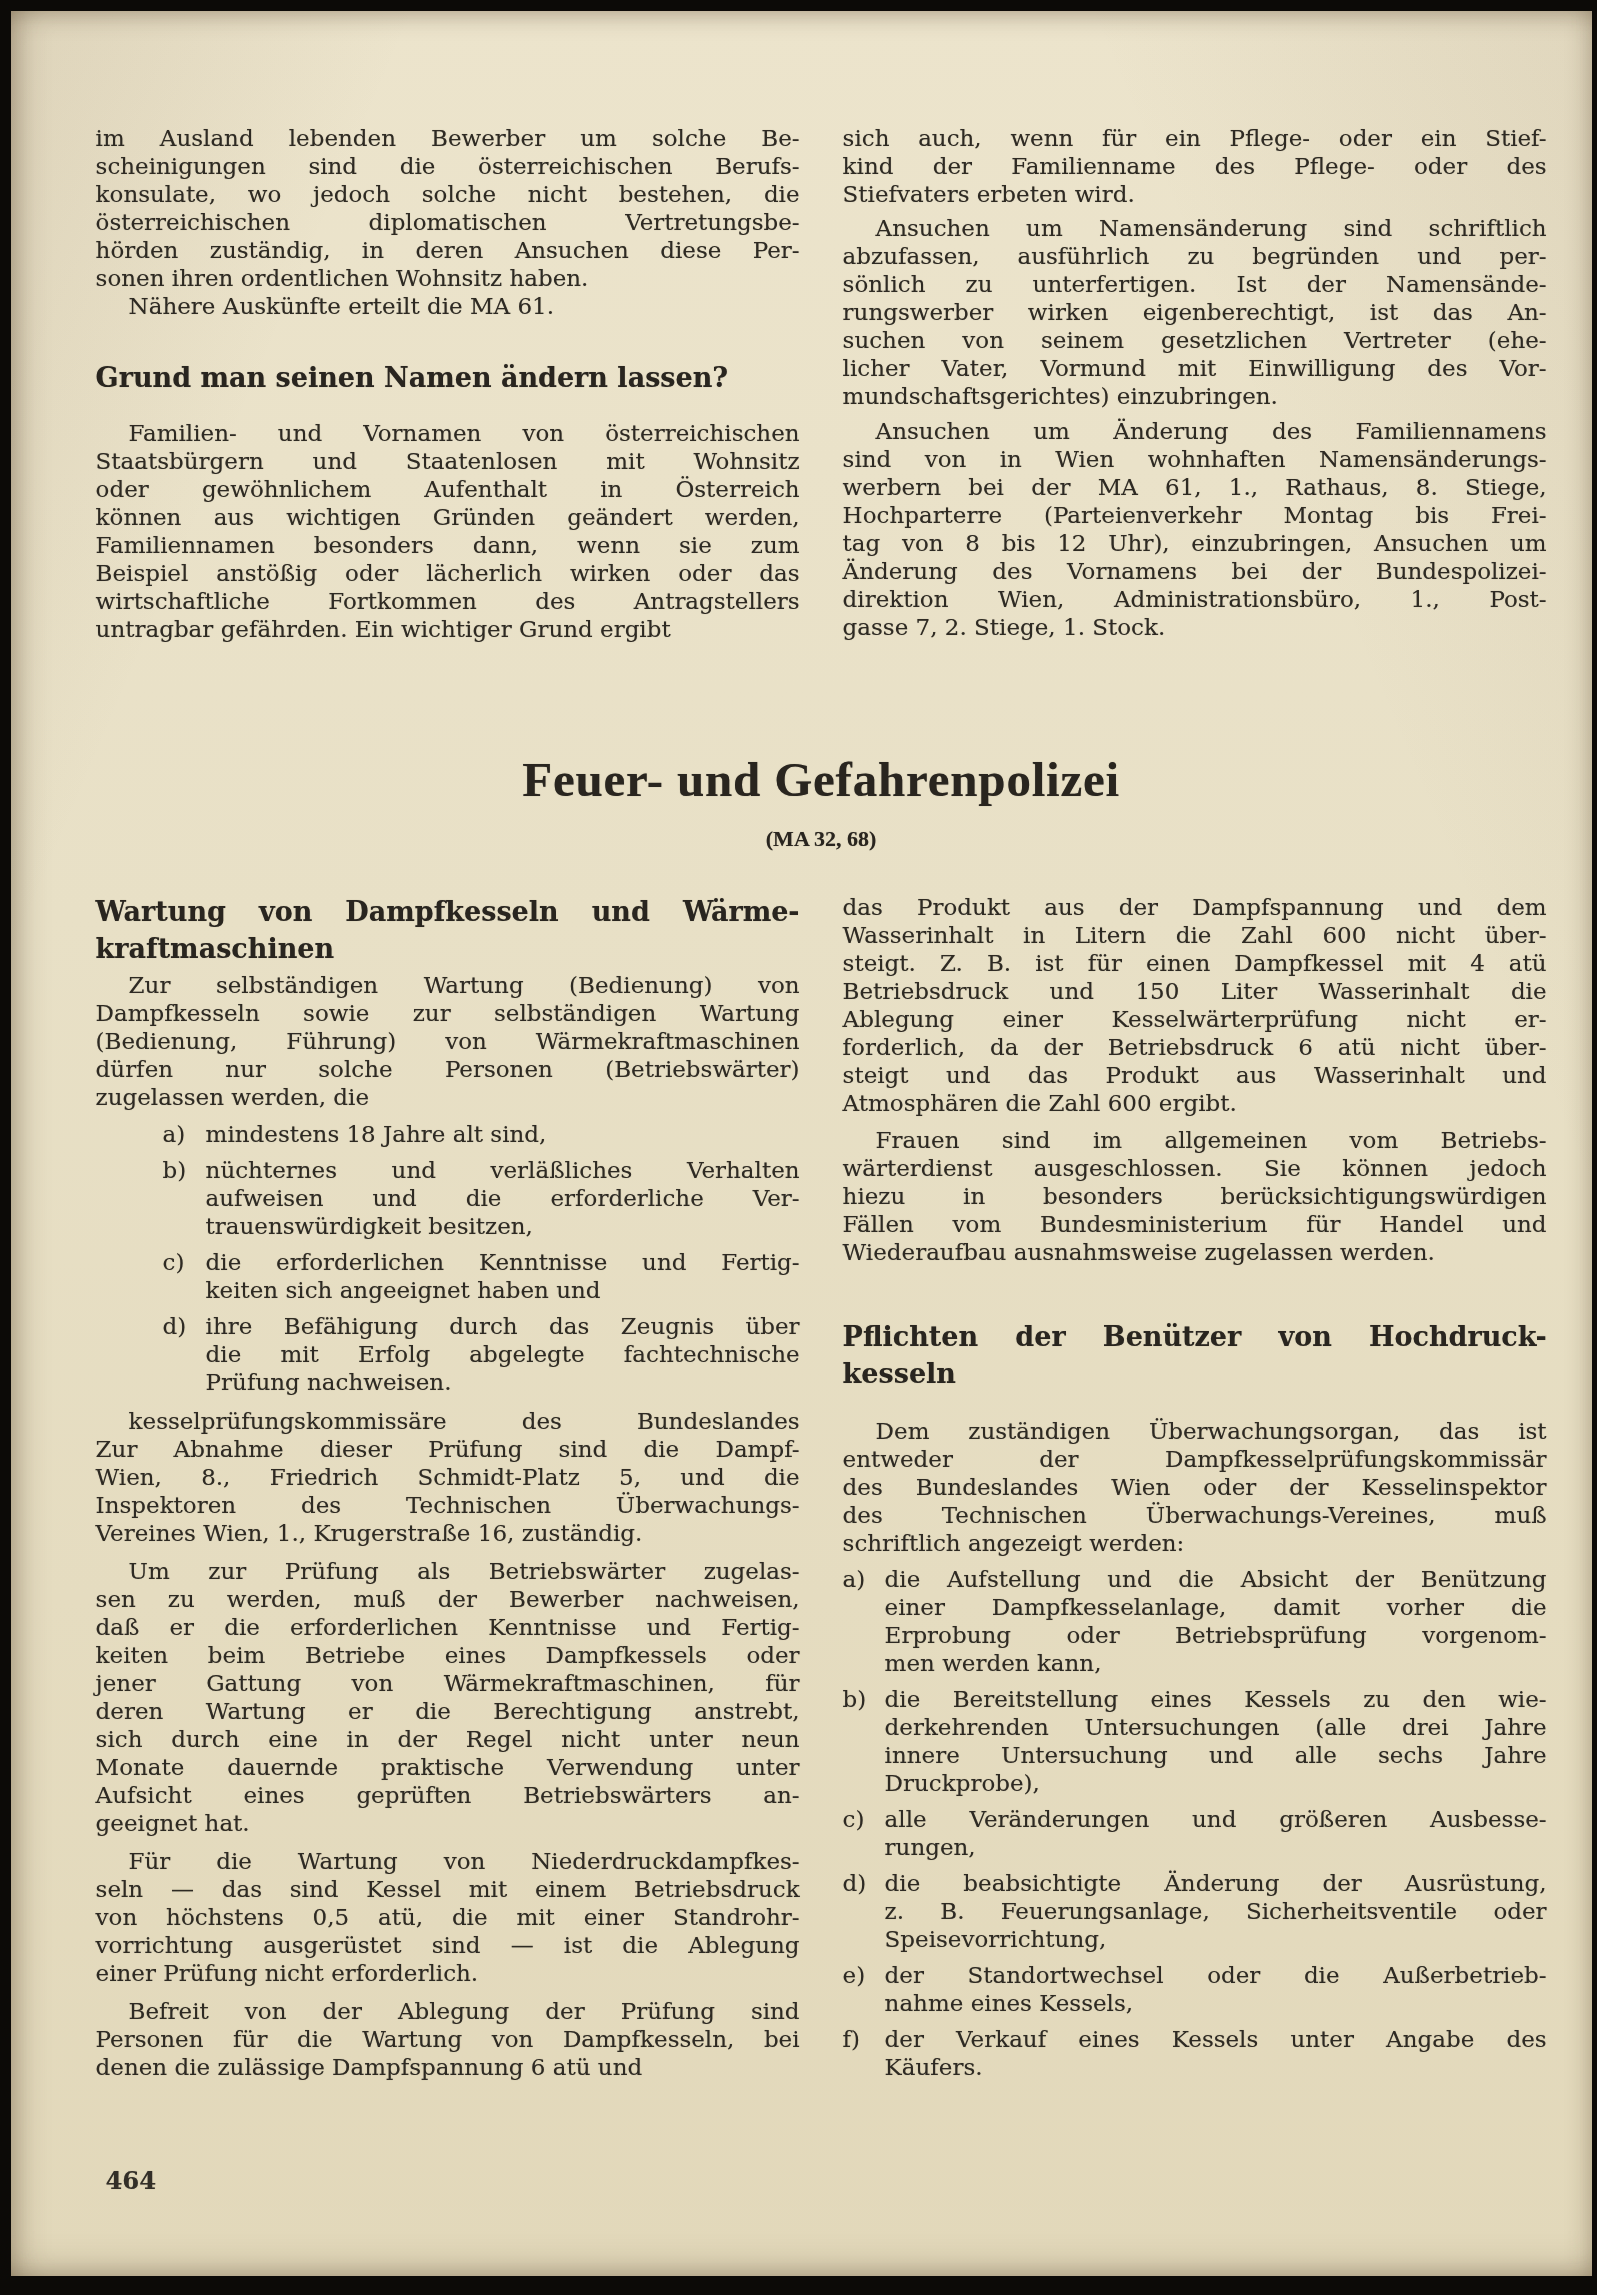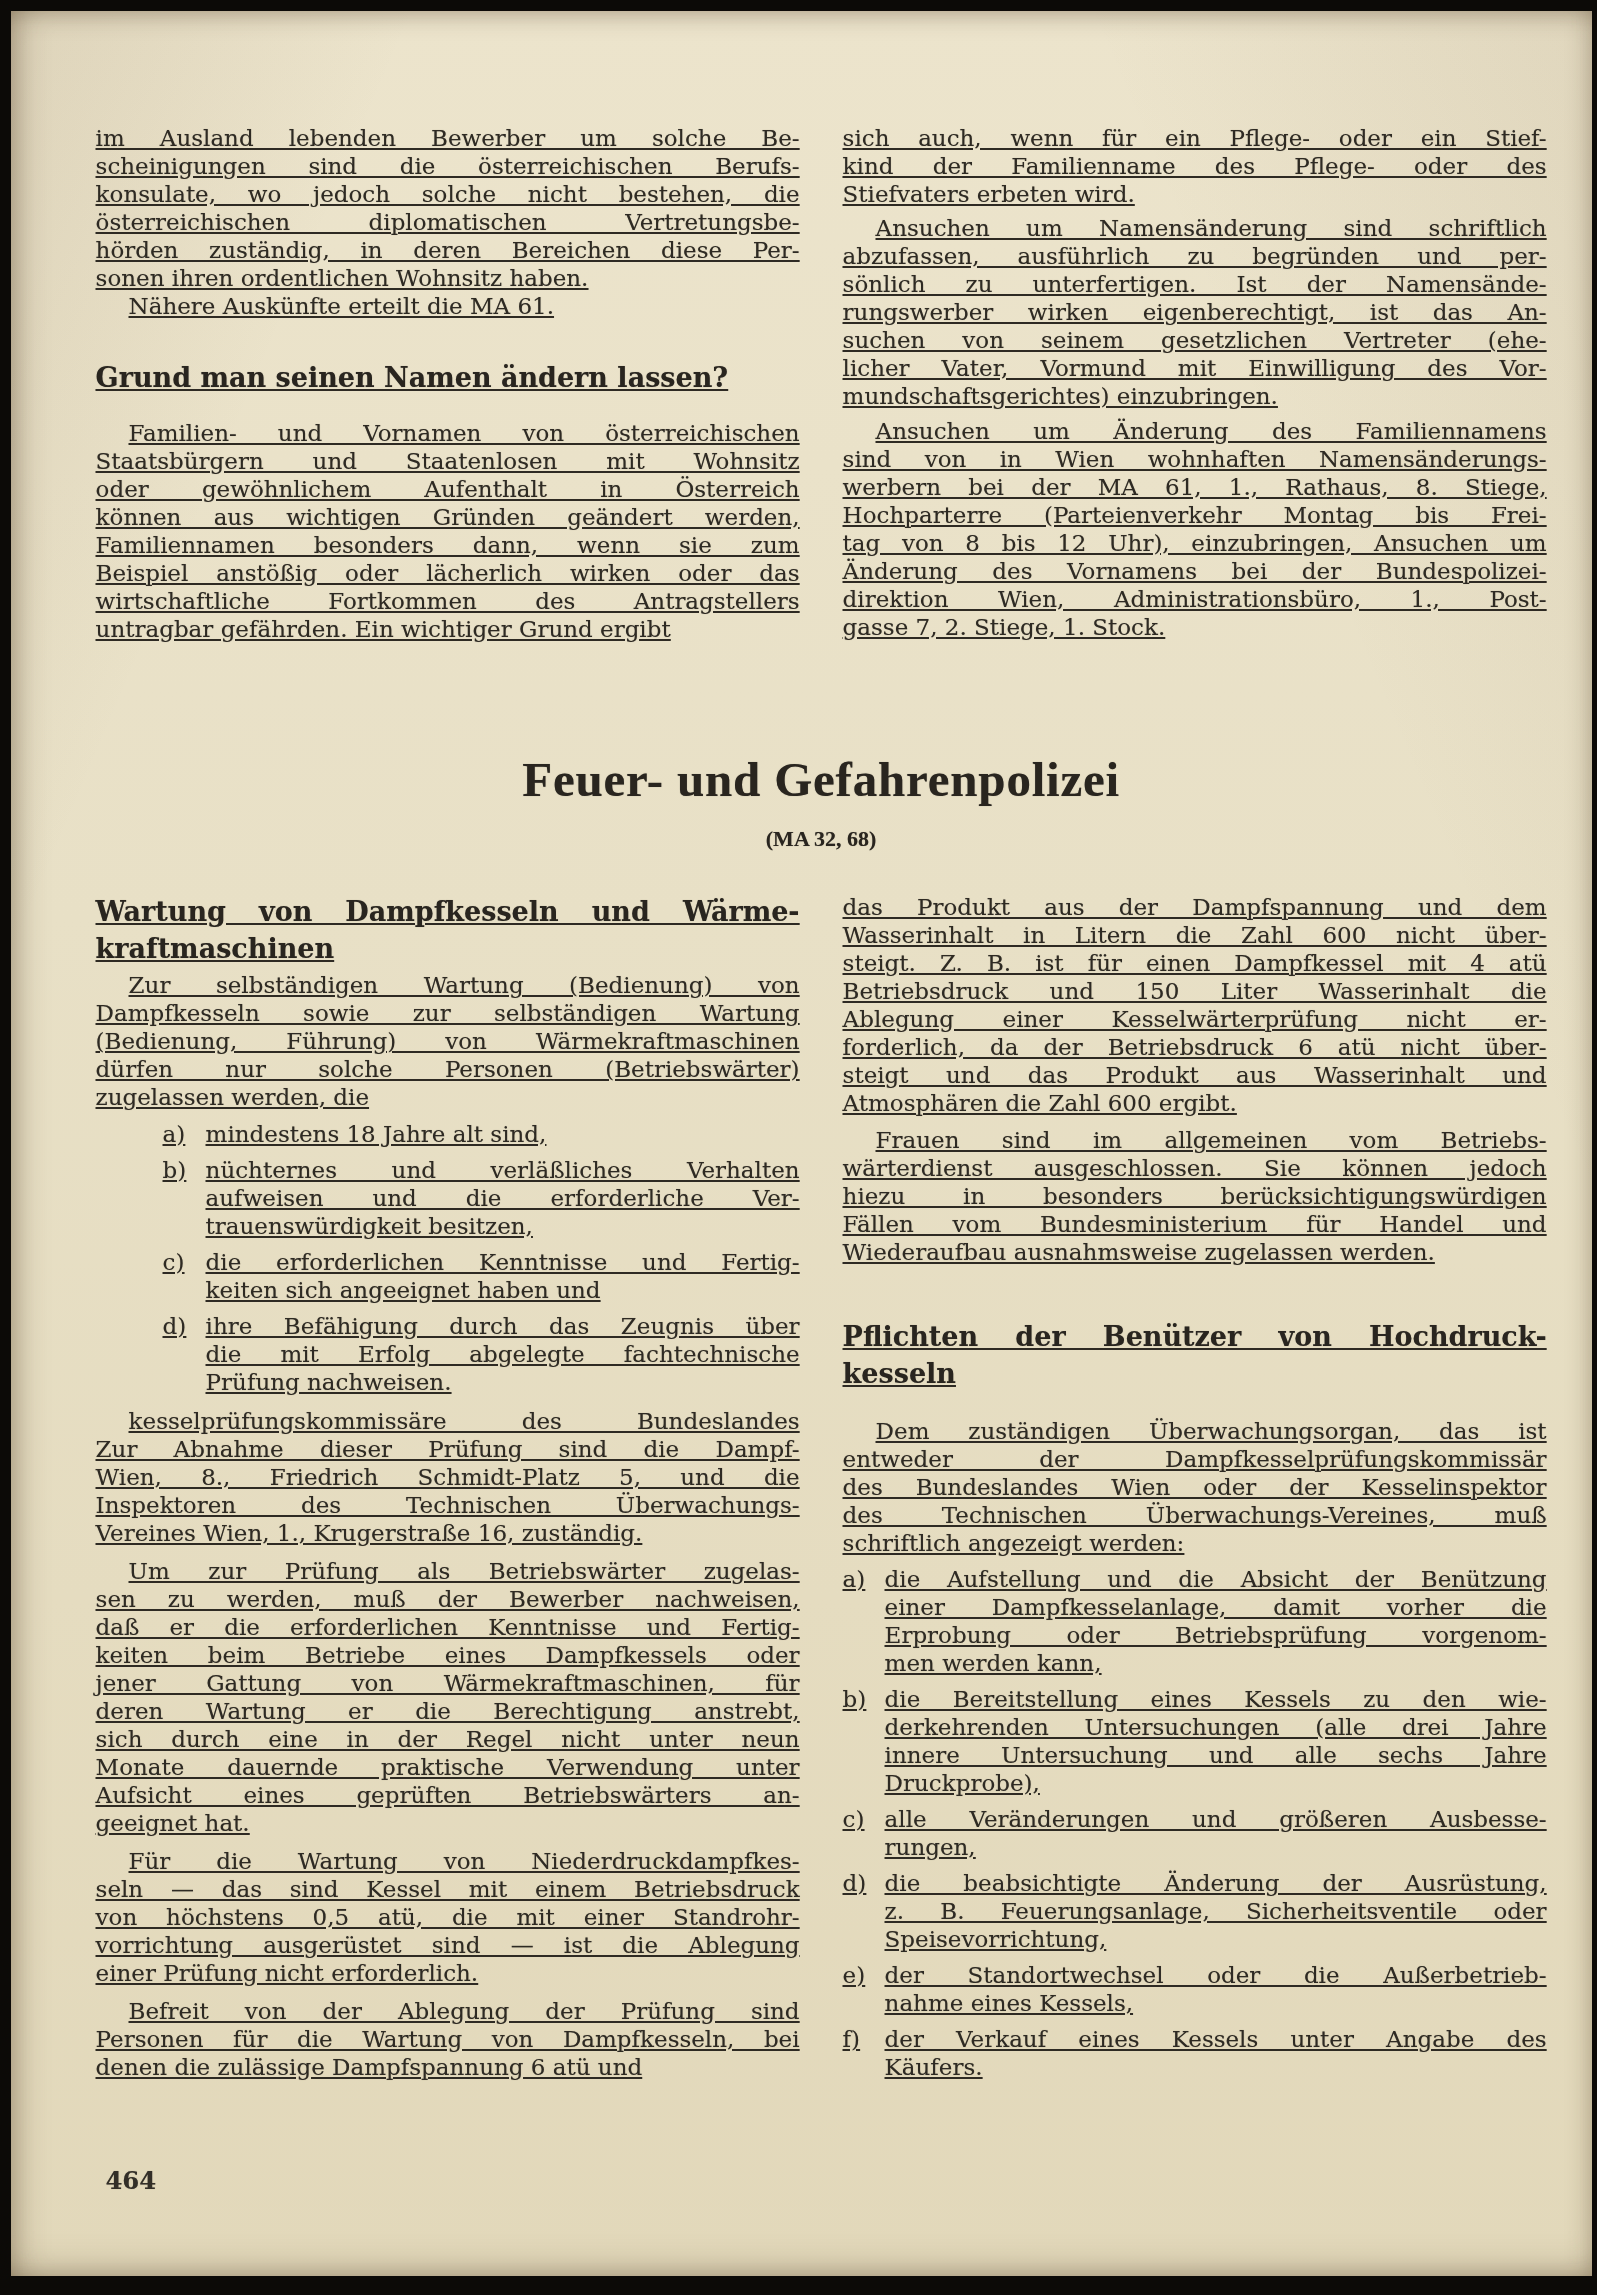--- a/index.html
+++ b/index.html
@@ -22,21 +22,21 @@
       linear-gradient(180deg, #ece4cc 0%, #e8e0c6 40%, #e2d8ba 100%);
     box-shadow:
       inset 21px 0 34px -18px rgba(70,50,25,.38),
       inset -14.7px 0 28px -16.3px rgba(70,50,25,.30),
       inset 0 18px 29px -18px rgba(70,50,25,.32),
       inset 0 -21px 36px -19.5px rgba(70,50,25,.34);
     color: #2e2a23;
   }
   .content { padding: 113px 45px 0 85px; }
 
-  .cols { display: flex; gap: 43px; text-decoration: underline; }
+  .cols { display: flex; gap: 43px; }
   .col  { width: 704px; flex: none; }
 
   
   .para, .li-body { font-size: 23px; line-height: 28px; }
   .line { text-align: justify; text-align-last: justify; text-justify: inter-word; white-space: normal; text-shadow: 0 0 0.8px rgba(46,42,35,.38); }
   .para .line:last-child,
   .li-body .line:last-child,
   .subhead .line:last-child { text-align-last: left; }
   .para.indent .line:first-child { text-indent: 33px; }
   .para + .para { margin-top: 9.8px; }
@@ -87,21 +87,21 @@
 <div class="page">
   <div class="content">
 
     <div class="cols">
       <div class="col">
         <div class="para">
             <div class="line">im Ausland lebenden Bewerber um solche Be-</div>
             <div class="line">scheinigungen sind die österreichischen Berufs-</div>
             <div class="line">konsulate, wo jedoch solche nicht bestehen, die</div>
             <div class="line">österreichischen diplomatischen Vertretungsbe-</div>
-            <div class="line">hörden zuständig, in deren Bereichen diese Per-</div>
+            <div class="line">hörden zuständig, in deren Ansuchen diese Per-</div>
             <div class="line">sonen ihren ordentlichen Wohnsitz haben.</div>
           </div>
         <div class="para indent" style="margin-top:0">
             <div class="line">Nähere Auskünfte erteilt die MA 61.</div>
           </div>
         <div class="subhead q-head">Grund man seinen Namen ändern lassen?</div>
         <div class="para indent">
             <div class="line">Familien- und Vornamen von österreichischen</div>
             <div class="line">Staatsbürgern und Staatenlosen mit Wohnsitz</div>
             <div class="line">oder gewöhnlichem Aufenthalt in Österreich</div>

